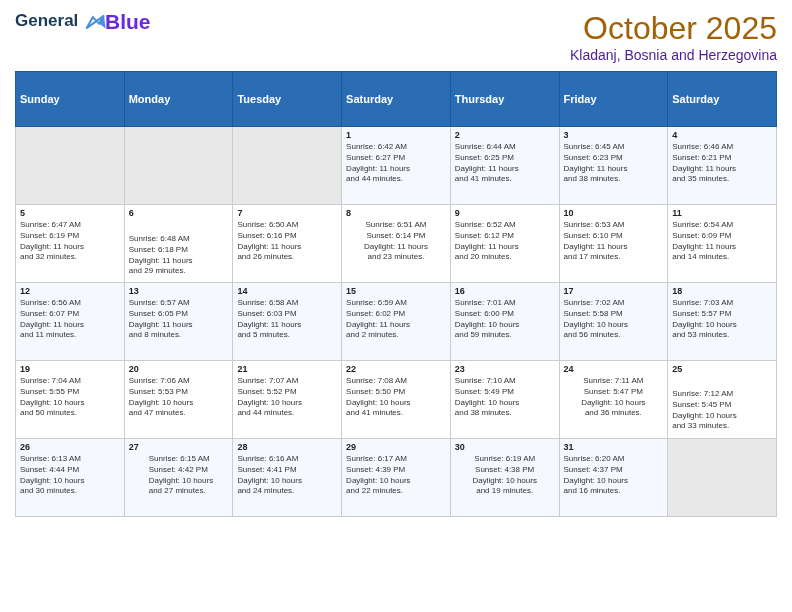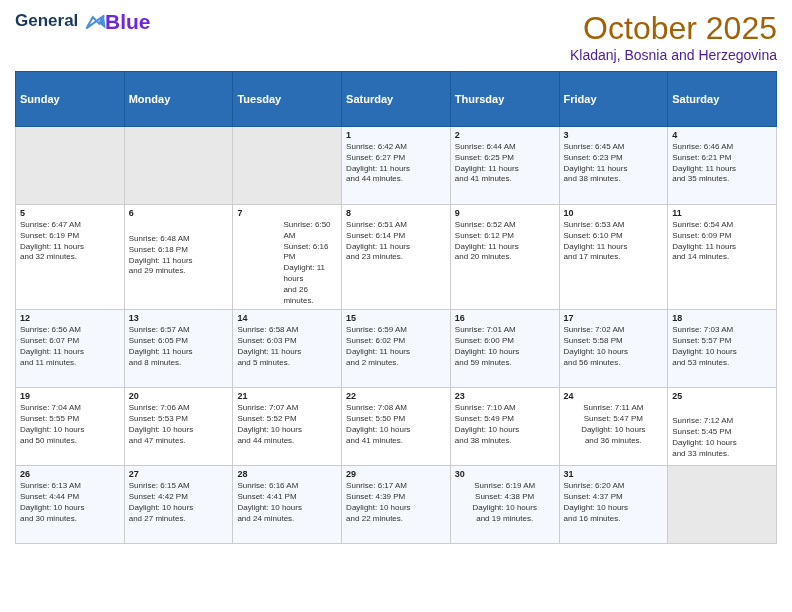--- a/index.html
+++ b/index.html
@@ -174,28 +174,28 @@
           </td>
           <td>
             <span class="day-number">6</span>
             <div class="cell-content" style="white-space: pre-line; margin-top: 16px;">Sunrise: 6:48 AM
 Sunset: 6:18 PM
 Daylight: 11 hours
 and 29 minutes.</div>
           </td>
           <td>
             <span class="day-number">7</span>
-            <div class="cell-content" style="white-space: pre-line; margin-left: 46px;">Sunrise: 6:50 AM
+            <div class="cell-content" style="white-space: pre-line;">Sunrise: 6:50 AM
 Sunset: 6:16 PM
 Daylight: 11 hours
 and 26 minutes.</div>
           </td>
           <td>
             <span class="day-number">8</span>
-            <div class="cell-content" style="white-space: pre-line;">Sunrise: 6:51 AM
+            <div class="cell-content" style="white-space: pre-line; text-align: center;">Sunrise: 6:51 AM
 Sunset: 6:14 PM
 Daylight: 11 hours
 and 23 minutes.</div>
           </td>
           <td>
             <span class="day-number">9</span>
             <div class="cell-content" style="white-space: pre-line;">Sunrise: 6:52 AM
 Sunset: 6:12 PM
 Daylight: 11 hours
 and 20 minutes.</div>
@@ -320,21 +320,21 @@
         <tr>
           <td>
             <span class="day-number">26</span>
             <div class="cell-content" style="white-space: pre-line;">Sunrise: 6:13 AM
 Sunset: 4:44 PM
 Daylight: 10 hours
 and 30 minutes.</div>
           </td>
           <td>
             <span class="day-number">27</span>
-            <div class="cell-content" style="white-space: pre-line;">Sunrise: 6:15 AM
+            <div class="cell-content" style="white-space: pre-line; margin-left: 20px;">Sunrise: 6:15 AM
 Sunset: 4:42 PM
 Daylight: 10 hours
 and 27 minutes.</div>
           </td>
           <td>
             <span class="day-number">28</span>
             <div class="cell-content" style="white-space: pre-line;">Sunrise: 6:16 AM
 Sunset: 4:41 PM
 Daylight: 10 hours
 and 24 minutes.</div>

